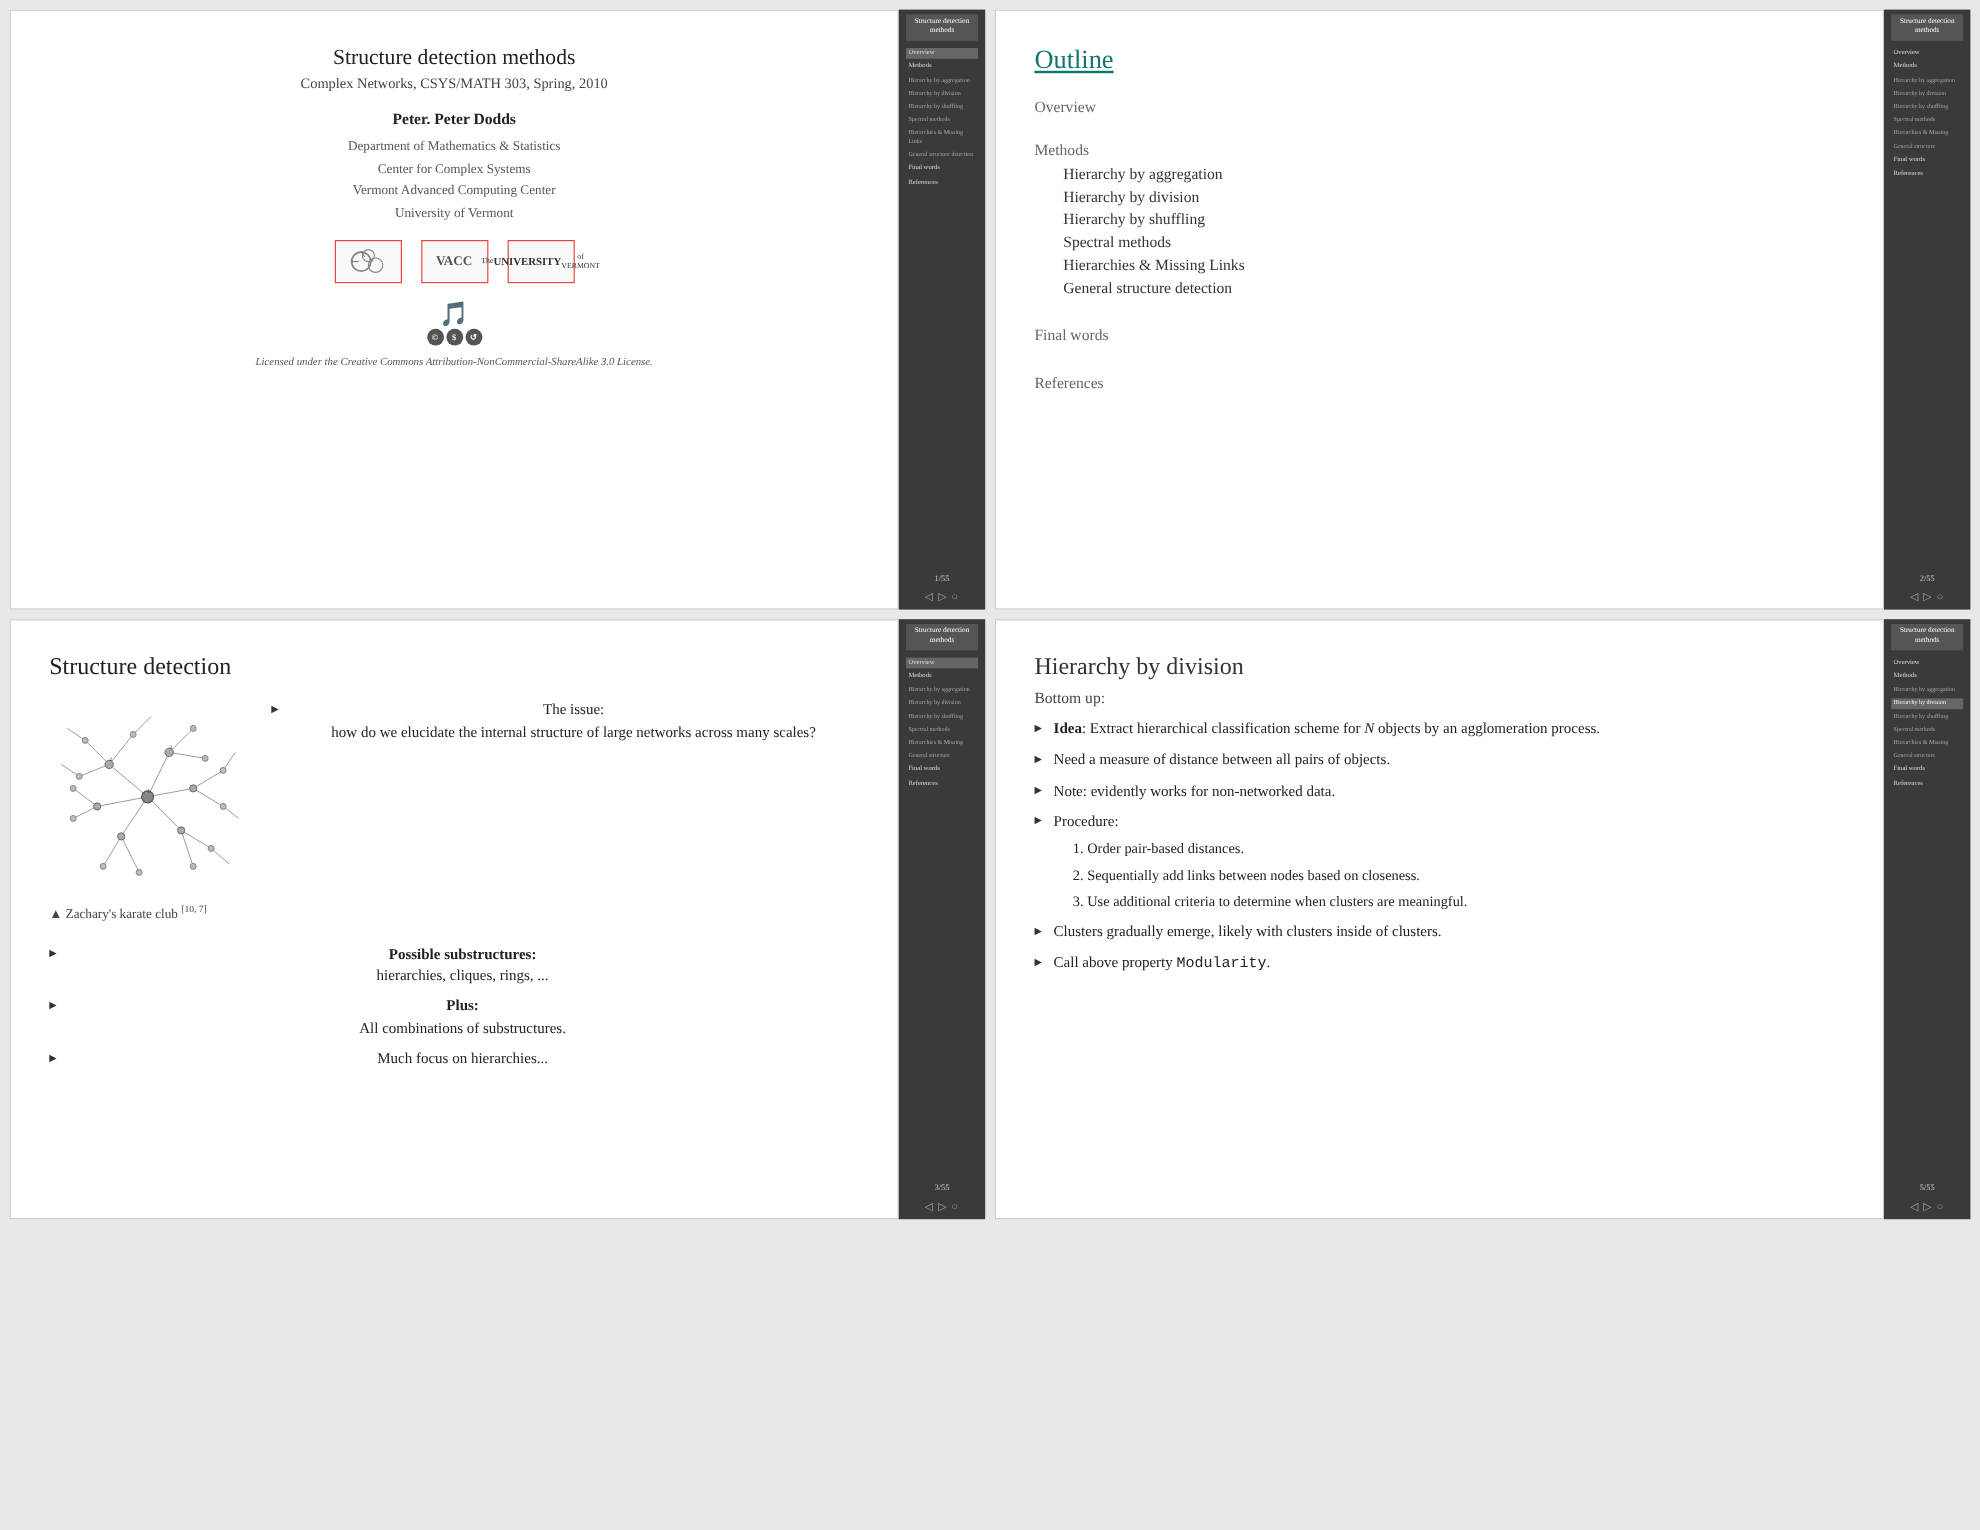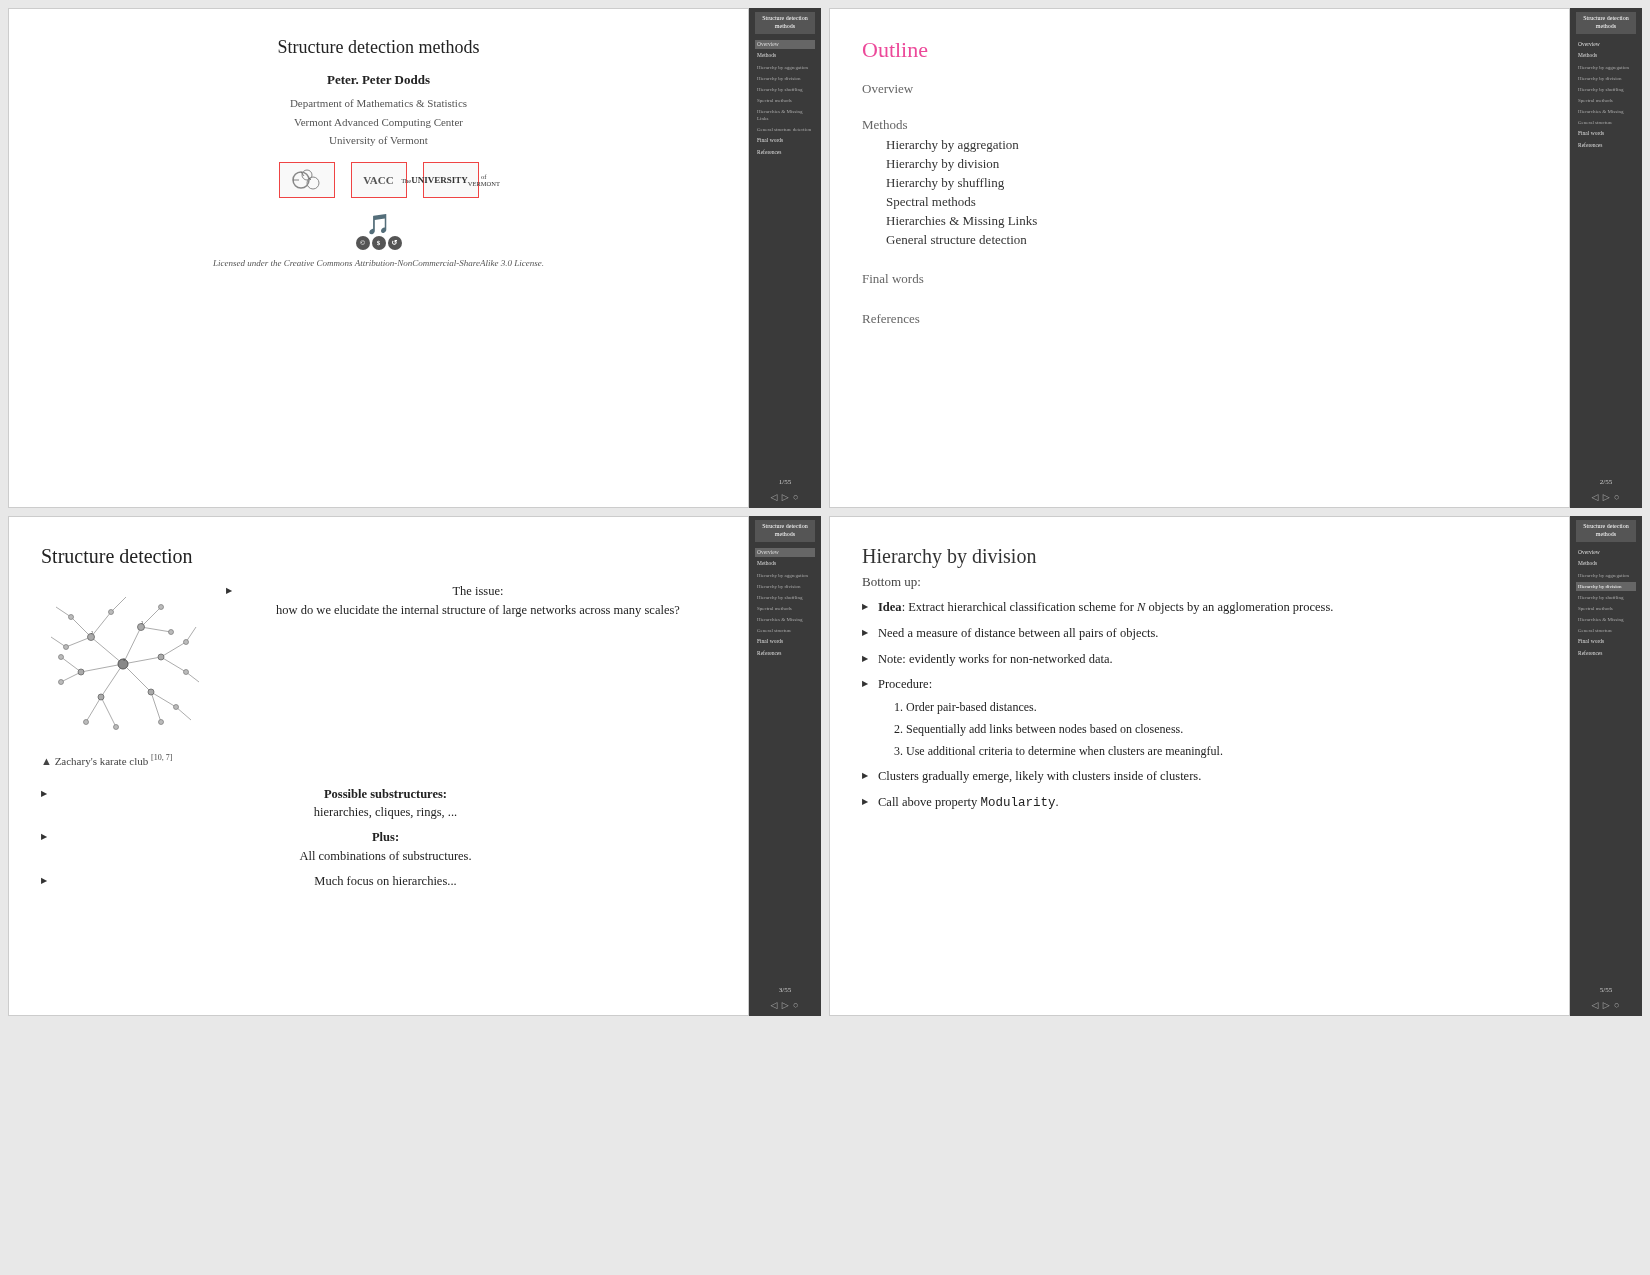--- a/index.html
+++ b/index.html
@@ -157,22 +157,23 @@
       font-size: 9px;
       color: #555;
       font-style: italic;
       margin-top: 4px;
     }
 
     
     .outline-title {
       font-size: 22px;
       font-family: 'Georgia', serif;
-      color: #ec4899;
+      color: #0f766e;
       margin-bottom: 18px;
+      text-decoration: underline;
     }
     .outline-section {
       font-size: 13px;
       color: #666;
       margin-bottom: 4px;
       margin-top: 10px;
     }
     .outline-item {
       font-size: 13px;
       color: #333;
@@ -272,24 +273,26 @@
     .bold { font-weight: bold; }
   </style>
 </head>
 <body>
 
 <div class="grid">
 
   <div class="slide-wrapper">
     <div class="slide">
       <div class="slide-title">Structure detection methods</div>
+      <div class="slide-subtitle">Complex Networks, CSYS/MATH 303, Spring, 2010</div>
       <div style="margin-bottom:14px;"></div>
       <div class="author-name">Peter. Peter Dodds</div>
       <div class="dept-info">
         <div>Department of Mathematics &amp; Statistics</div>
+        <div>Center for Complex Systems</div>
         <div>Vermont Advanced Computing Center</div>
         <div>University of Vermont</div>
       </div>
       <div class="logos">
         <div class="logo-box">
           <svg width="40" height="30" viewBox="0 0 40 30">
             <circle cx="14" cy="15" r="8" fill="none" stroke="#888" stroke-width="1.5"></circle>
             <circle cx="20" cy="10" r="5" fill="none" stroke="#888" stroke-width="1"></circle>
             <circle cx="26" cy="18" r="6" fill="none" stroke="#888" stroke-width="1"></circle>
             <line x1="6" y1="15" x2="12" y2="15" stroke="#666" stroke-width="0.8"></line>

